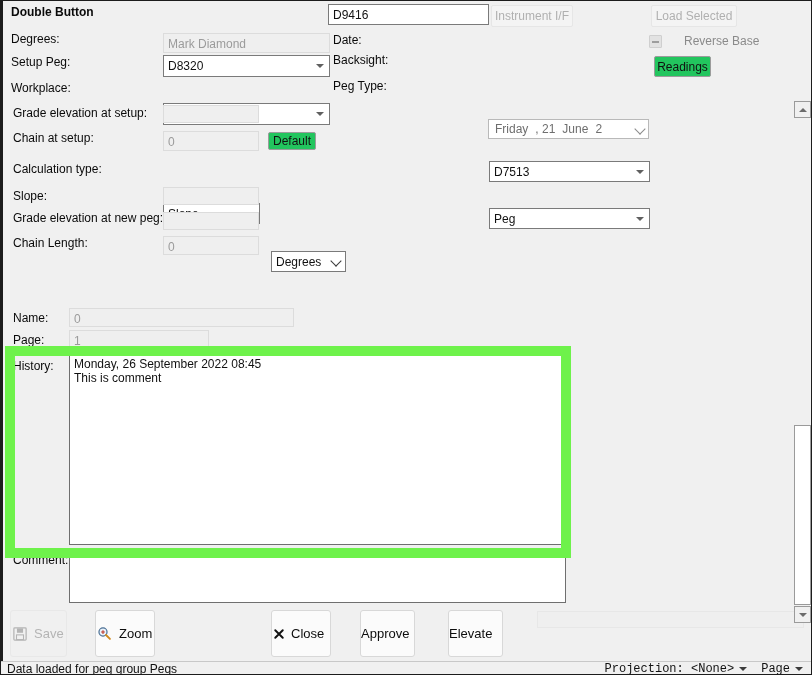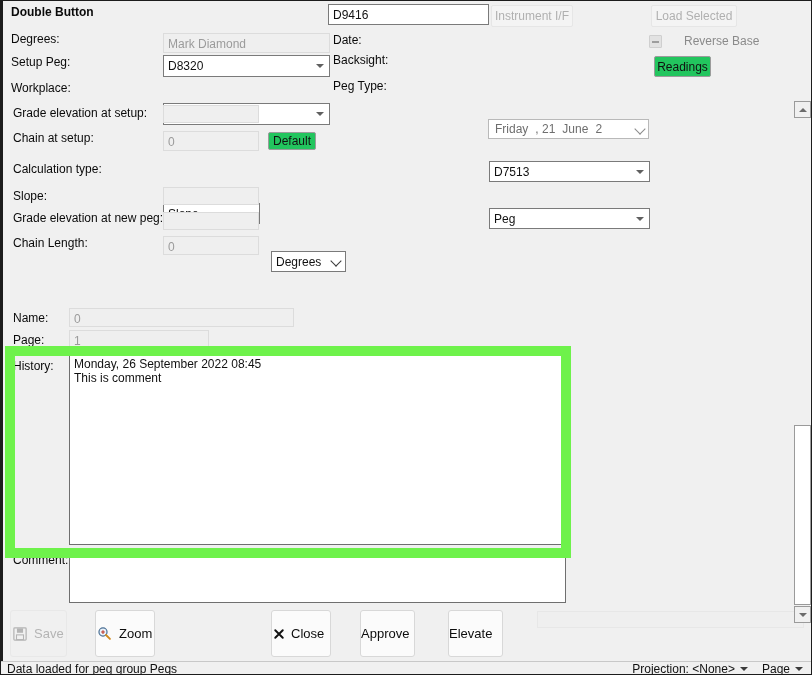--- a/index.html
+++ b/index.html
@@ -250,20 +250,21 @@
   }
   .status-right {
     margin-left: auto;
     display: flex;
     align-items: center;
     gap: 4px;
     padding-right: 8px;
     font-size: 12px;
     color: #111111;
     white-space: nowrap;
+    font-family: Liberation Mono, monospace;
   }
   .status-drop {
     display: flex;
     align-items: center;
     gap: 5px;
   }
   .mini-tri {
     width: 0; height: 0;
     border-left: 4px solid transparent;
     border-right: 4px solid transparent;

